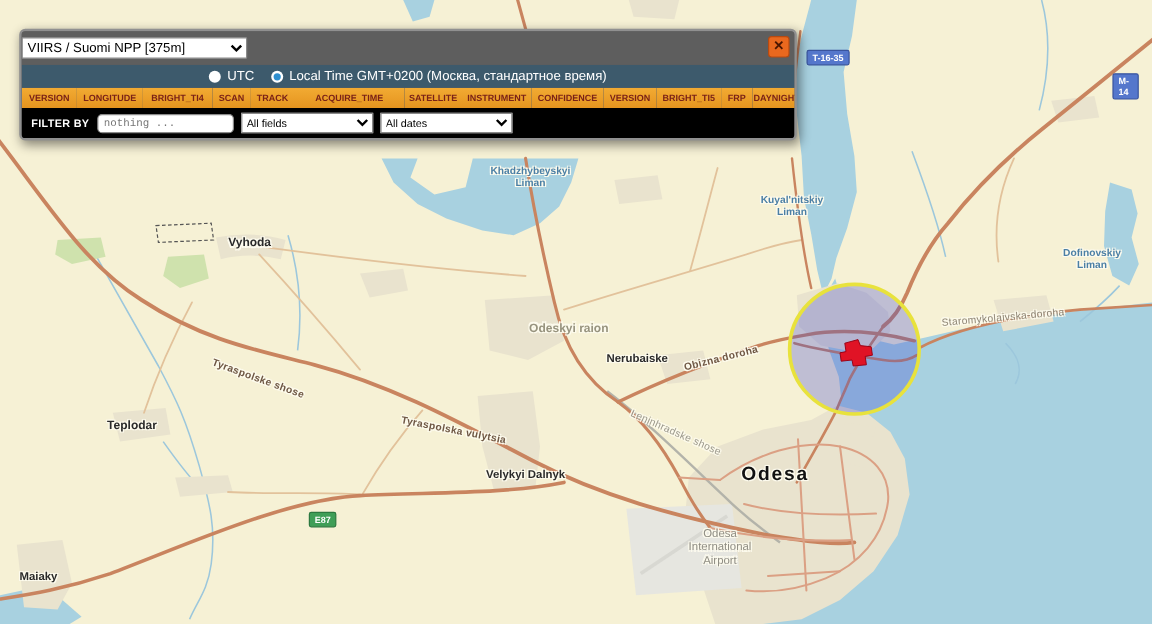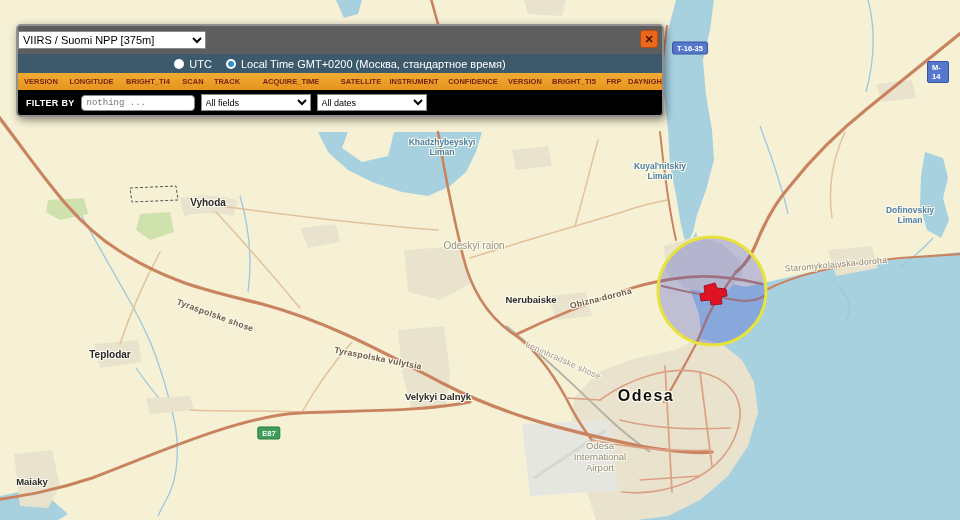--- a/index.html
+++ b/index.html
@@ -7,21 +7,21 @@
   #stage { position:relative; width:960px; height:520px; background:#f6f1d5; overflow:hidden; }
   #mapsvg { position:absolute; left:0; top:0; }
 
   
   .maplabel { position:absolute; transform:translate(-50%,-50%); white-space:pre-line; text-align:center;
     color:#2e2e2e; font-size:10px; line-height:1.15; z-index:5; pointer-events:none;
     text-shadow:1px 1px 0 #fdfbee,-1px -1px 0 #fdfbee,1px -1px 0 #fdfbee,-1px 1px 0 #fdfbee,0 0 2px #fdfbee; }
   .water-label { color:#4b7fa5; font-size:8.5px; font-weight:700; }
   .city { font-weight:700; color:#2a2a2a; }
   .big-city { font-size:16px; font-weight:700; letter-spacing:1.5px; color:#111; }
-  .district { color:#97937e; font-size:10px; font-weight:400; }
+  .district { color:#97937e; font-size:10px; font-weight:700;margin-top:28px; }
   .gray-label { color:#8f8d83; font-size:9.5px; }
   .road-label { color:#6e5744; font-size:8.5px; font-weight:700; letter-spacing:0.3px; }
   .road-label-gray { color:#9b988c; font-weight:400; }
   .road-label-soft { color:#8d8474; font-weight:400; }
 
   .badge { position:absolute; transform:translate(-50%,-50%); z-index:5; font-size:7.5px; font-weight:700;
     color:#fff; padding:1px 4px; border-radius:2px; line-height:1.2; }
   .badge-blue { background:#5577cc; border:1px solid #39549e; }
   .badge-green { background:#3f9e57; border:1px solid #2c7940;margin-top:25px; }
 

